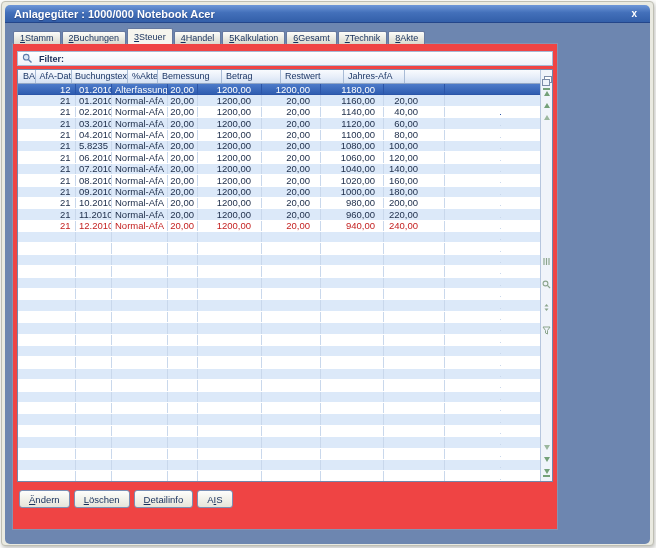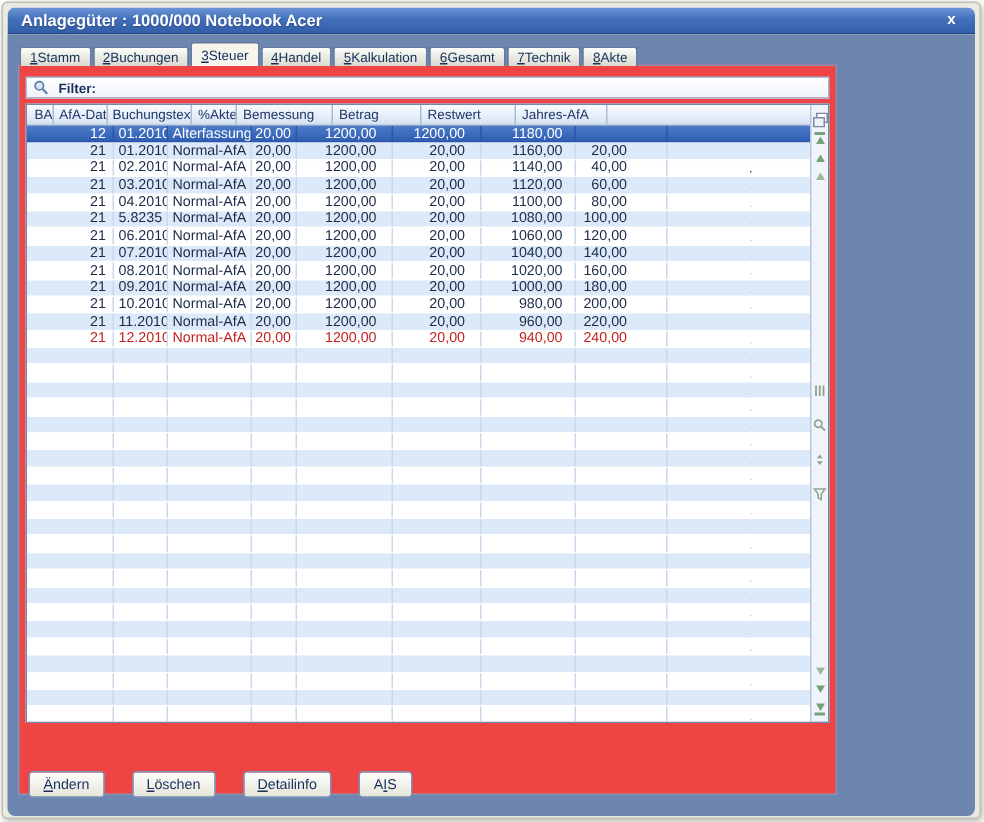--- a/index.html
+++ b/index.html
@@ -74,21 +74,21 @@
   .tri{width:0;height:0;border-left:3px solid transparent;border-right:3px solid transparent;}
   .tri.up{border-bottom:5px solid #74a179;}
   .tri.dn{border-top:5px solid #74a179;}
   .tri.lite.up{border-bottom-color:#9bb79e;}
   .tri.lite.dn{border-top-color:#9bb79e;}
   .combo{display:flex;flex-direction:column;align-items:center;}
   .combo .bar{width:7px;height:2px;background:#74a179;}
   .combo.top .bar{margin-bottom:1px;}
   .combo.bot .bar{margin-top:1px;}
   
-  .buttonbar{position:absolute;left:6px;top:446px;display:flex;gap:18px;margin-top:24px;}
+  .buttonbar{position:absolute;left:6px;top:446px;display:flex;gap:4px;}
   .btn{height:18px;padding:1px 9px;font-size:9.5px;color:#17305c;
        font-family:"Liberation Sans",sans-serif;
        background:linear-gradient(180deg,#fefefc,#e6e5da);
        border:1px solid #7b90b5;border-radius:3px;cursor:default;white-space:nowrap;}
   .btn u{text-decoration:underline;}
 </style>
 </head>
 <body>
 
 <div class="screen">

